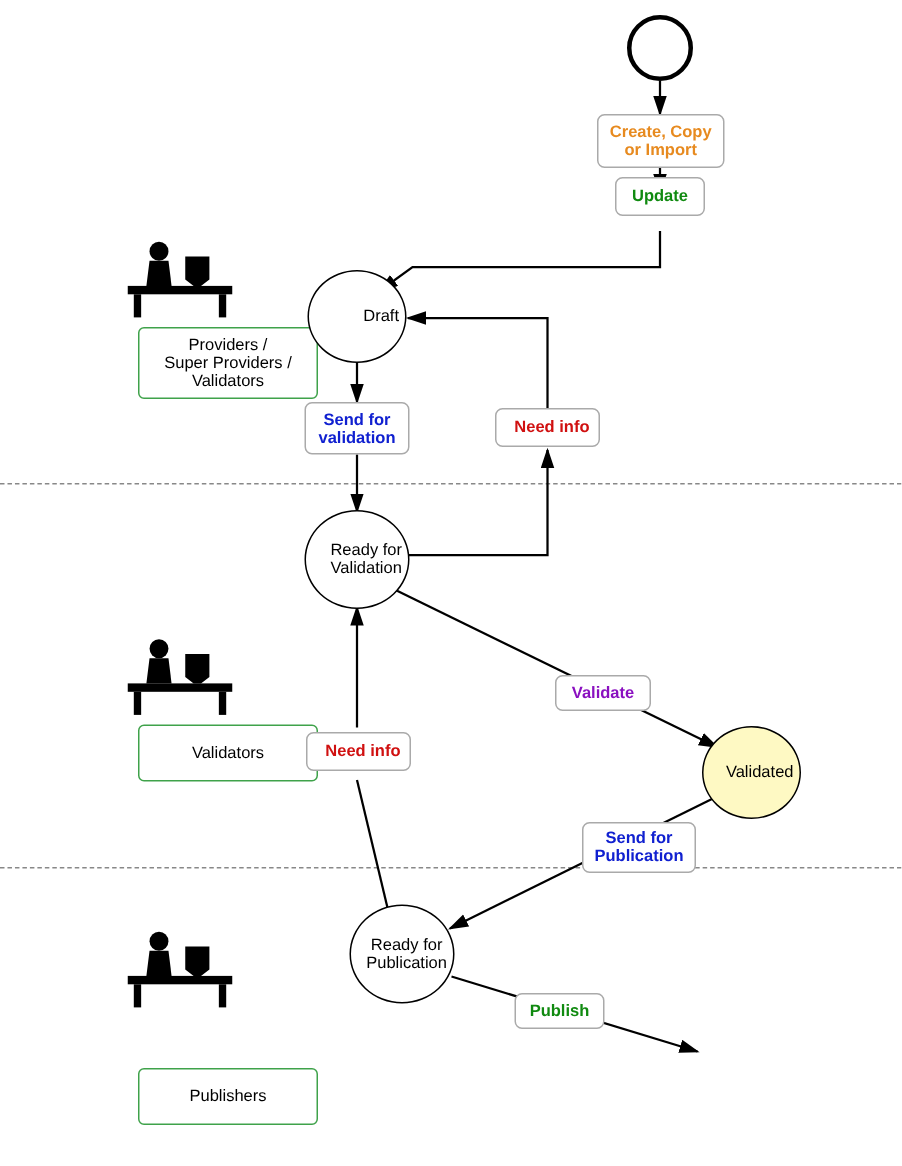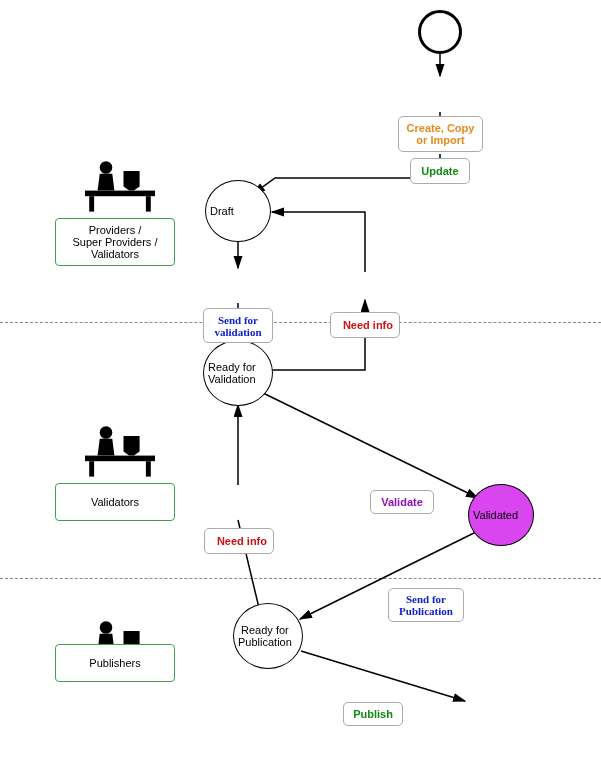--- a/index.html
+++ b/index.html
@@ -27,61 +27,61 @@
     border: 1px solid #3fa24a;
     border-radius: 4px;
     background: #fff;
     display: flex;
     align-items: center;
     justify-content: center;
     text-align: center;
     padding: 4px 6px;
     box-sizing: border-box;
     color: #000;
+    margin-left: 37px;
   }
 
   .person-icon {
     position: absolute;
     width: 70px;
     height: 60px;
   }
 
   .state-circle {
     position: absolute;
     border: 1px solid #000;
     border-radius: 50%;
     background: #fff;
     display: flex;
     align-items: center;
-    justify-content: flex-start;
+    justify-content: flex-end;
     text-align: center;
     box-sizing: border-box;
     padding: 4px;
   }
   .state-circle.thick { border-width: 3px; }
-  .state-circle.green-fill { background: #d946ef; }
+  .state-circle.green-fill { background: #fef9c3; }
 
   .action-box {
     position: absolute;
     border: 1px solid #aaa;
     border-radius: 5px;
     background: #fff;
     display: flex;
     align-items: center;
     justify-content: center;
     text-align: center;
     box-sizing: border-box;
     padding: 2px 6px;
     font-weight: bold;
-    margin-top: 40px;
   }
 
   .c-orange { color: #e78a1f; }
   .c-green  { color: #108a10; }
-  .c-blue   { color: #1020d0; font-family: Liberation Serif, serif; }
+  .c-blue   { color: #1020d0; }
   .c-red    { color: #d01010; justify-content: flex-end; }
   .c-purple { color: #8a10c0; text-align: center; }
 
   svg.diagram { position: absolute; left: 0; top: 0; width: 601px; height: 777px; pointer-events: none; }
 </style>
 </head>
 <body>
 
 <div class="canvas">
 
@@ -113,21 +113,21 @@
   </div>
 
   <svg class="person-icon" style="left:85px; top:615px" viewBox="0 0 100 80">
     <circle cx="30" cy="15" r="9" fill="#000"></circle>
     <path d="M21 24 L39 24 L42 48 L18 48 Z" fill="#000"></path>
     <rect x="0" y="48" width="100" height="8" fill="#000"></rect>
     <rect x="6" y="56" width="7" height="22" fill="#000"></rect>
     <rect x="87" y="56" width="7" height="22" fill="#000"></rect>
     <path d="M55 20 L78 20 L78 42 L55 42 Z M55 42 L78 42 L70 48 L63 48 Z" fill="#000"></path>
   </svg>
-  <div class="role-box" style="left:55px; top:644px; width:120px; height:38px">
+  <div class="role-box" style="left:55px; top:712px; width:120px; height:38px">
     <span>Publishers</span>
   </div>
 
   <svg class="diagram">
     <defs>
       <marker id="arrow" markerWidth="10" markerHeight="10" refX="8" refY="3" orient="auto" markerUnits="strokeWidth">
         <path d="M0,0 L9,3 L0,6 Z" fill="#000"></path>
       </marker>
     </defs>
 

